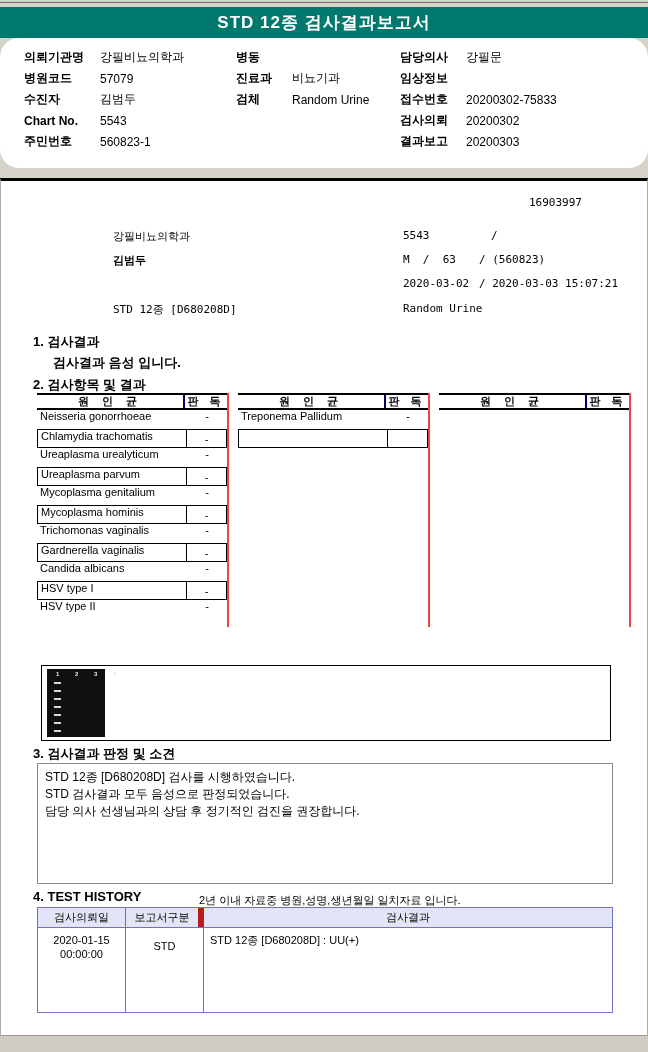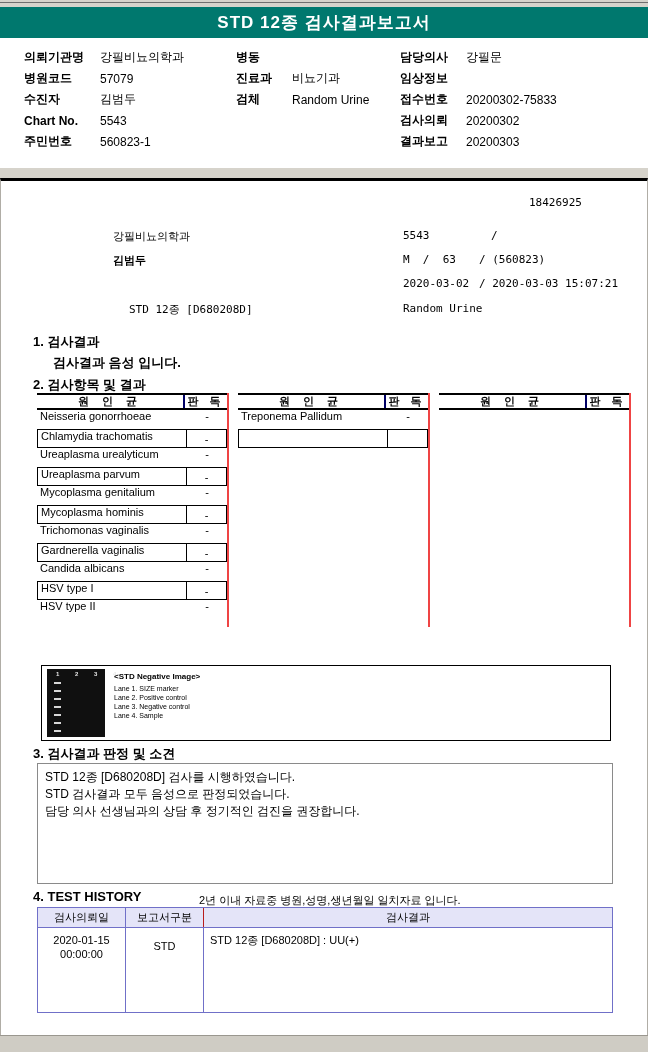--- a/index.html
+++ b/index.html
@@ -2,21 +2,21 @@
 <html><head>
 <meta charset="utf-8">
 <style>
   * { margin:0; padding:0; box-sizing:border-box; }
   html,body { background:#d6d3cb; }
   .page { position:relative; width:648px; height:1052px; background:#d6d3cb;
           font-family:"Liberation Sans","DejaVu Sans",sans-serif; color:#000; overflow:hidden; }
   .top-rule { position:absolute; top:2px; left:0; width:100%; height:1px; background:#6f6f6f; }
   .banner { position:absolute; top:7px; left:0; width:100%; height:31px; background:#00786e;
             color:#fff; font-size:17px; font-weight:bold; text-align:center; line-height:31px; letter-spacing:1px; }
-  .info { position:absolute; top:38px; left:0; width:100%; height:130px; background:#fff; }
+  .info { position:absolute; top:38px; left:0; width:100%; height:130px; background:#fff;border-radius:19px; }
   .info-col { position:absolute; top:9px; }
   .col-left { left:24px; } .col-mid { left:236px; } .col-right { left:400px; }
   .info-row { display:flex; height:21px; align-items:center; font-size:12px; }
   .ilabel { font-weight:bold; flex:none; }
   .col-left  .ilabel { width:76px; }
   .col-mid   .ilabel { width:56px; }
   .col-right .ilabel { width:66px; }
   .ivalue { white-space:pre; }
   .panel { position:absolute; top:178px; left:0; width:100%; height:857px; background:#fff;
            border-top:3px solid #000; border-left:1px solid #b0ada6; border-right:1px solid #b0ada6; }
@@ -52,21 +52,21 @@
   .sec3-box { position:absolute; top:582px; left:36px; width:576px; height:121px; border:1px solid #8a8a8a;
               padding:5px 7px; font-size:12px; line-height:17px; }
 
   
   .sec4-note { position:absolute; top:712px; left:198px; font-size:11px; }
   .hist { position:absolute; top:726px; left:36px; width:576px; height:106px;
           border:1px solid #7070c8; display:flex; flex-direction:column; background:#fff; }
   .hist-head { display:flex; height:20px; background:#e4e4f8; border-bottom:1px solid #7070c8; font-size:11px; }
   .hc { display:flex; align-items:center; justify-content:center;font-family:Liberation Mono, monospace; }
   .hc1 { width:88px; border-right:1px solid #7070c8; }
-  .hc2 { width:78px; border-right:1px solid #b91c1c; }
+  .hc2 { width:78px; border-right:6px solid #b91c1c; }
   .hc3 { flex:1; }
   .hist-body { flex:1; display:flex; font-size:11px; }
   .hb1 { width:88px; border-right:1px solid #7070c8; text-align:center; padding-top:5px; line-height:14px; }
   .hb2 { width:78px; border-right:1px solid #7070c8; text-align:center; padding-top:12px; }
   .hb3 { flex:1; padding:5px 6px 0; }
 
   .footer { position:absolute; top:1035px; left:0; width:100%; height:17px; background:#cfccc4; border-top:1px solid #9a978f; }
 </style>
 </head>
 <body>
@@ -135,34 +135,34 @@
         <span class="ivalue">20200302</span>
       </div>
       <div class="info-row">
         <span class="ilabel">결과보고</span>
         <span class="ivalue">20200303</span>
       </div>
     </div>
   </div>
 
   <div class="panel">
-    <div class="abs mono" style="top:15px; left:528px">18426925</div>
+    <div class="abs mono" style="top:15px; left:528px">16903997</div>
 
     <div class="abs mono" style="top:48px; left:112px">강필비뇨의학과</div>
     <div class="abs mono" style="top:48px; left:402px">5543</div>
     <div class="abs mono" style="top:48px; left:490px">/</div>
 
     <div class="abs mono b" style="top:72px; left:112px">김범두</div>
     <div class="abs mono" style="top:72px; left:402px">M  /  63</div>
     <div class="abs mono" style="top:72px; left:478px">/ (560823)</div>
 
     <div class="abs mono" style="top:96px; left:402px">2020-03-02</div>
     <div class="abs mono" style="top:96px; left:478px">/ 2020-03-03 15:07:21</div>
 
-    <div class="abs mono" style="top:121px; left:128px">STD 12종 [D680208D]</div>
+    <div class="abs mono" style="top:121px; left:112px">STD 12종 [D680208D]</div>
     <div class="abs mono" style="top:121px; left:402px">Random Urine</div>
 
     <div class="abs sec-title" style="top:152px; left:32px">1. 검사결과</div>
     <div class="abs sec-title" style="top:173px; left:52px">검사결과 음성 입니다.</div>
 
     <div class="abs sec-title" style="top:195px; left:32px">2. 검사항목 및 결과</div>
 
     <div class="std-table">
       <div class="grp">
         <div class="grp-head">
@@ -236,27 +236,20 @@
           <span class="h-res">판 독</span>
         </div>
       </div>
     </div>
 
     <div class="gelbox">
       <div class="gel">
         <div class="gel-lanes">1 2 3 4</div>
         <div class="gel-ladder"></div>
       </div>
-      <div class="gel-text">
-        <div class="gel-caption">&lt;STD Negative Image&gt;</div>
-        <div class="gel-lane-line">Lane 1. SIZE marker</div>
-        <div class="gel-lane-line">Lane 2. Positive control</div>
-        <div class="gel-lane-line">Lane 3. Negative control</div>
-        <div class="gel-lane-line">Lane 4. Sample</div>
-      </div>
     </div>
 
     <div class="abs sec-title" style="top:564px; left:32px">3. 검사결과 판정 및 소견</div>
     <div class="sec3-box">
       <div>STD 12종 [D680208D] 검사를 시행하였습니다.</div>
       <div>STD 검사결과 모두 음성으로 판정되었습니다.</div>
       <div>담당 의사 선생님과의 상담 후 정기적인 검진을 권장합니다.</div>
     </div>
 
     <div class="abs sec-title" style="top:708px; left:32px">4. TEST HISTORY</div>

